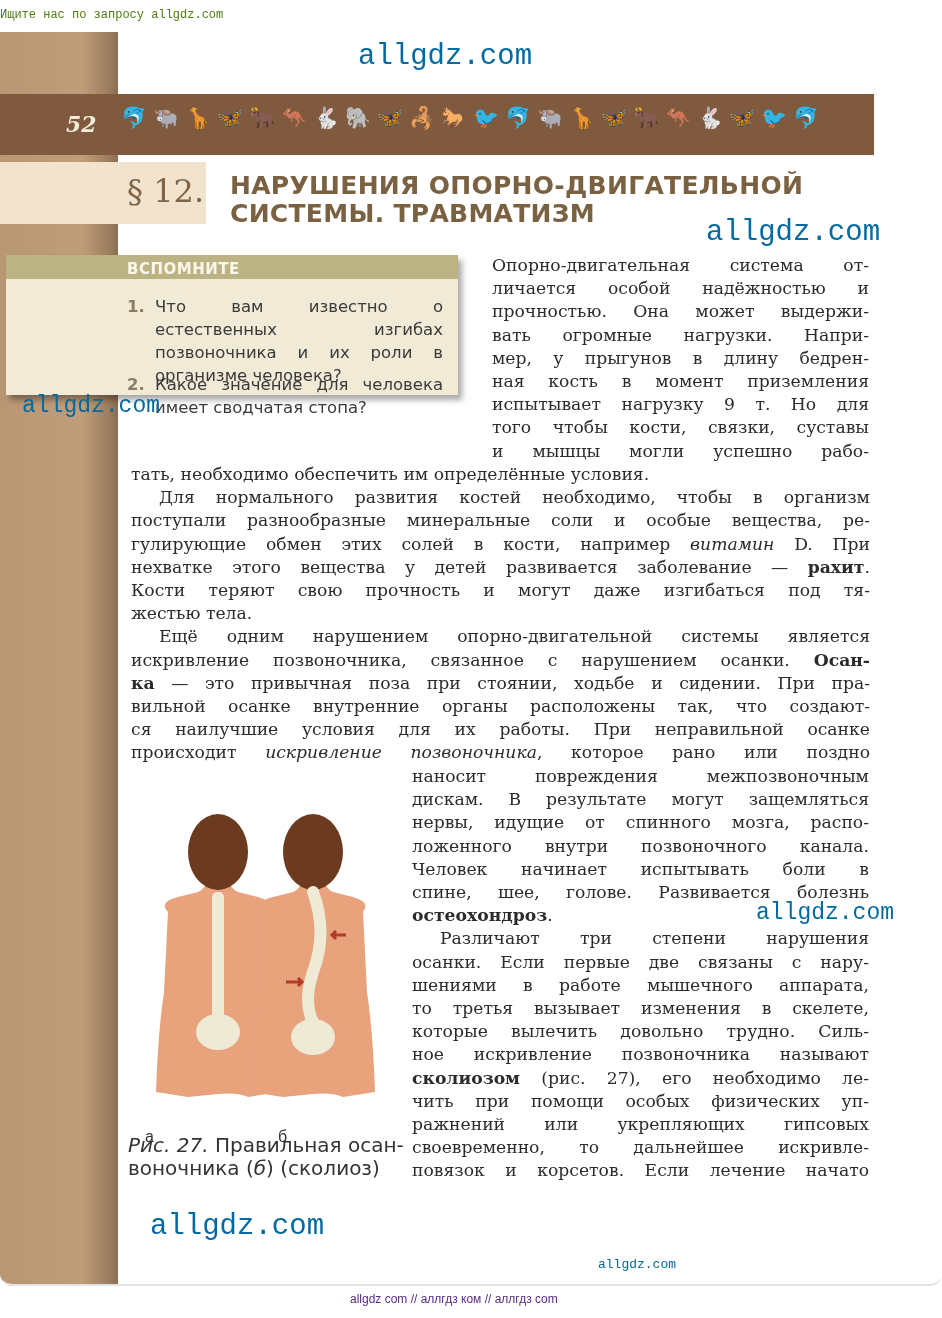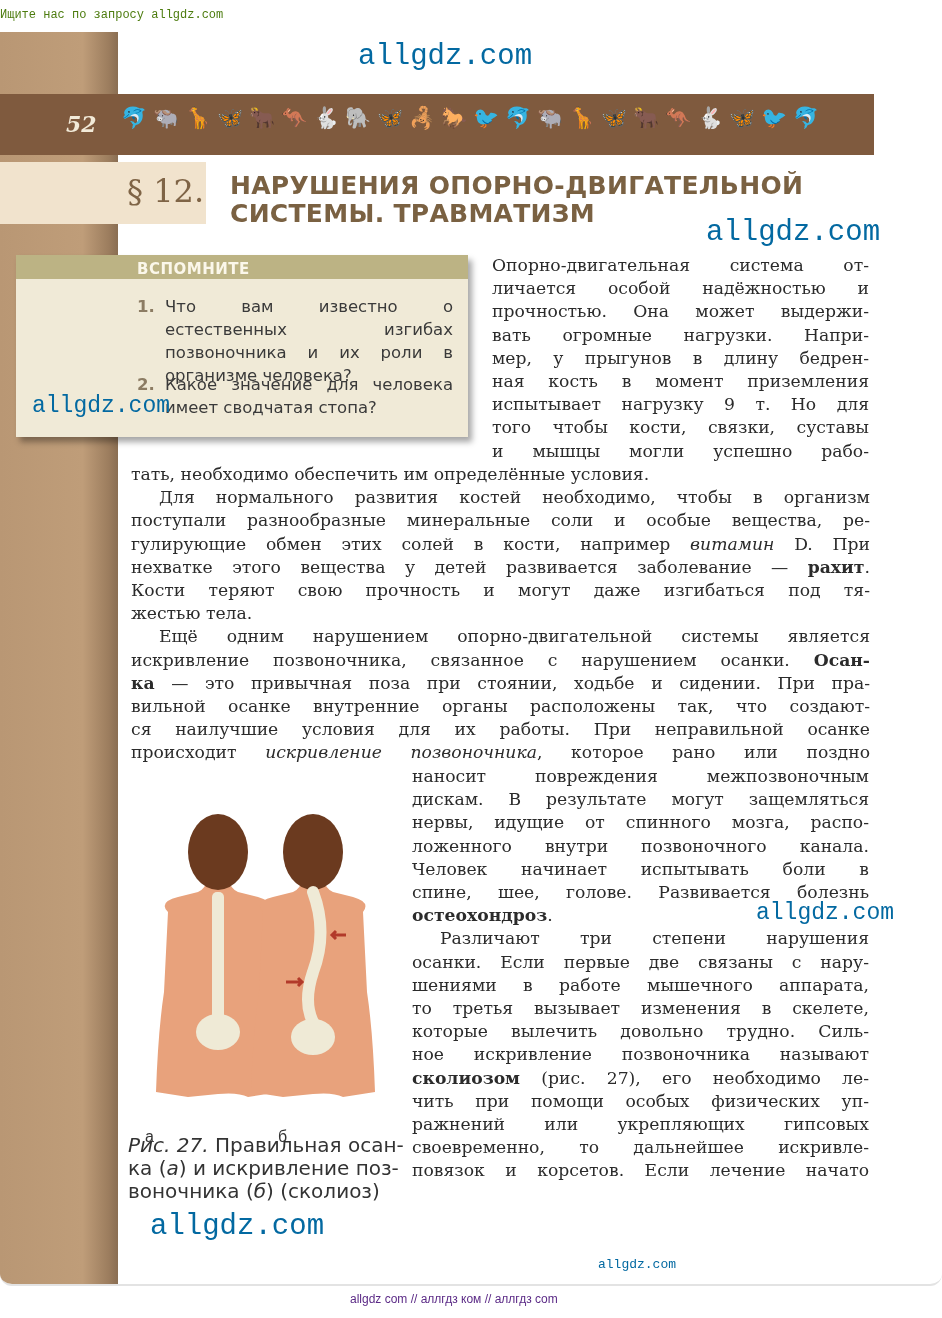--- a/index.html
+++ b/index.html
@@ -10,21 +10,21 @@
   .wm { position:absolute; font-family:Liberation Mono, monospace; color:#0369a1; }
   .wm-big { font-size:29px; }
   .wm-small { font-size:13px; }
   .band { position:absolute; left:0; top:62px; width:874px; height:61px; background:#7f5a3e; }
   .page-num { position:absolute; left:66px; top:17px; font-family:"DejaVu Serif", serif; font-style:italic; font-weight:bold; font-size:22px; color:#f2ead8; }
   .animals { position:absolute; left:120px; top:12px; height:30px; display:flex; gap:4px; font-size:21px; color:#efe2c8; letter-spacing:0; }
   .animals span { display:inline-block; width:28px; text-align:center; }
   .sec-box { position:absolute; left:0; top:130px; width:206px; height:62px; background:#f1e3cd; }
   .sec-num { position:absolute; left:127px; top:140px; font-family:"DejaVu Serif", serif; font-size:32px; color:#7f6446; }
   .title { position:absolute; left:230px; top:140px; font-family:"DejaVu Sans", sans-serif; font-weight:bold; font-size:25px; line-height:28px; color:#7a6142; letter-spacing:0.3px; }
-  .recall { position:absolute; left:16px; top:223px; width:452px; height:182px; background:#f0ead7; box-shadow:4px 5px 6px rgba(0,0,0,0.35); }
+  .recall { position:absolute; left:6px; top:223px; width:452px; height:140px; background:#f0ead7; box-shadow:4px 5px 6px rgba(0,0,0,0.35); }
   .recall-head { height:24px; background:#bcb384; }
   .recall-title { position:absolute; left:121px; top:5px; font-family:"DejaVu Sans", sans-serif; font-weight:bold; font-size:15px; color:#fbf7ea; letter-spacing:0.5px; }
   .q { position:absolute; left:121px; font-family:"DejaVu Sans", sans-serif; font-size:16.5px; line-height:23px; color:#3a3a3a; width:316px; }
   .q .n { position:absolute; left:0; top:0; font-weight:bold; color:#8c7c63; }
   .q .t { display:block; margin-left:28px; text-align:justify; }
   .body-text { position:absolute; font-family:"DejaVu Serif", serif; font-size:17.2px; line-height:23.2px; color:#2b2b2b; text-align:justify; }
   .line { display:block; white-space:nowrap; text-align:justify; text-align-last:justify; }
   .line.last { text-align-last:left; }
   .indent { padding-left:28px; }
   .figure { position:absolute; left:128px; top:760px; width:260px; height:330px; }
@@ -164,21 +164,20 @@
         <path d="M218 143 L204 143 M208 139 L204 143 L208 147" stroke="#b23a2a" stroke-width="3" fill="none"></path>
         <path d="M158 190 L174 190 M170 186 L174 190 L170 194" stroke="#b23a2a" stroke-width="3" fill="none"></path>
       </g>
     </svg>
     <div class="fig-label" style="left:17px; top:336px;">а</div>
     <div class="fig-label" style="left:150px; top:336px;">б</div>
   </div>
 
   <div class="fig-caption">
     <span class="line"><i>Рис. 27.</i><span> Правильная осан-</span></span>
-    <span class="line"><span>ка (</span><i>а</i><span>) и искривление поз-</span></span>
     <span class="line last"><span>воночника (</span><i>б</i><span>) (сколиоз)</span></span>
   </div>
 
   <div class="wm wm-big" style="left:150px; top:1178px;">allgdz.com</div>
   <div class="wm wm-small" style="left:598px; top:1225px;">allgdz.com</div>
 </div>
 
 <div class="bottom-links">allgdz com  //  аллгдз ком  //  аллгдз com</div>
 
 </body></html>

